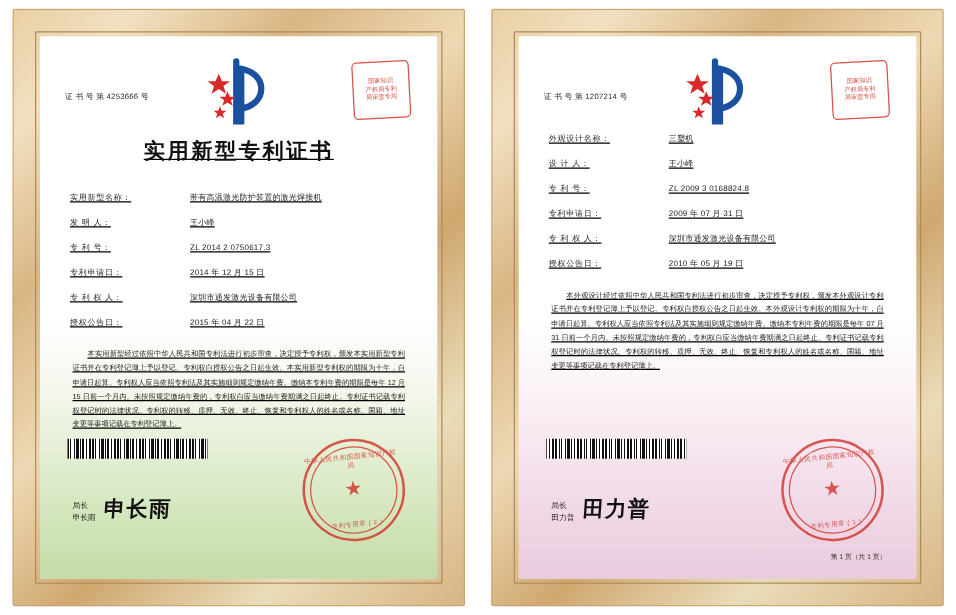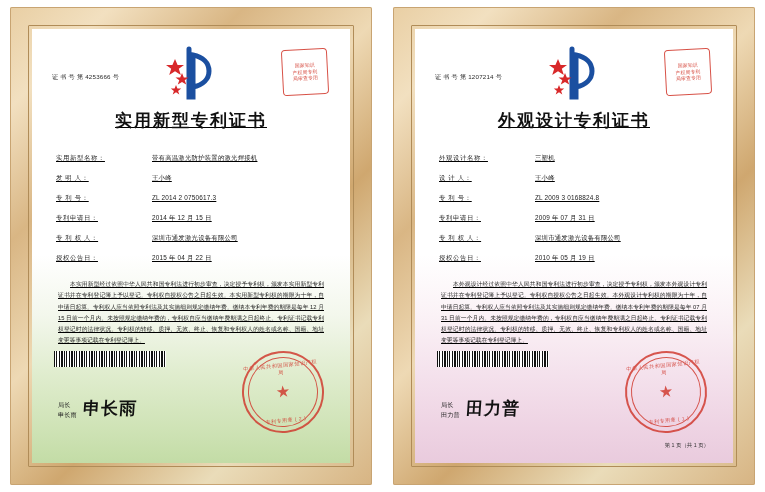--- a/index.html
+++ b/index.html
@@ -344,21 +344,20 @@
 
           <div class="seal-top">
             <div>
               <span>国家知识</span>
               <span>产权局专利</span>
               <span>局审查专用</span>
             </div>
           </div>
         </div>
 
-        <div class="cert-title">外观设计专利证书</div>
 
         <div class="fields">
           <div class="field">
             <div class="lbl">外观设计名称：</div>
             <div class="val">三塑机</div>
           </div>
           <div class="field">
             <div class="lbl">设 计 人：</div>
             <div class="val">王小峰</div>
           </div>

